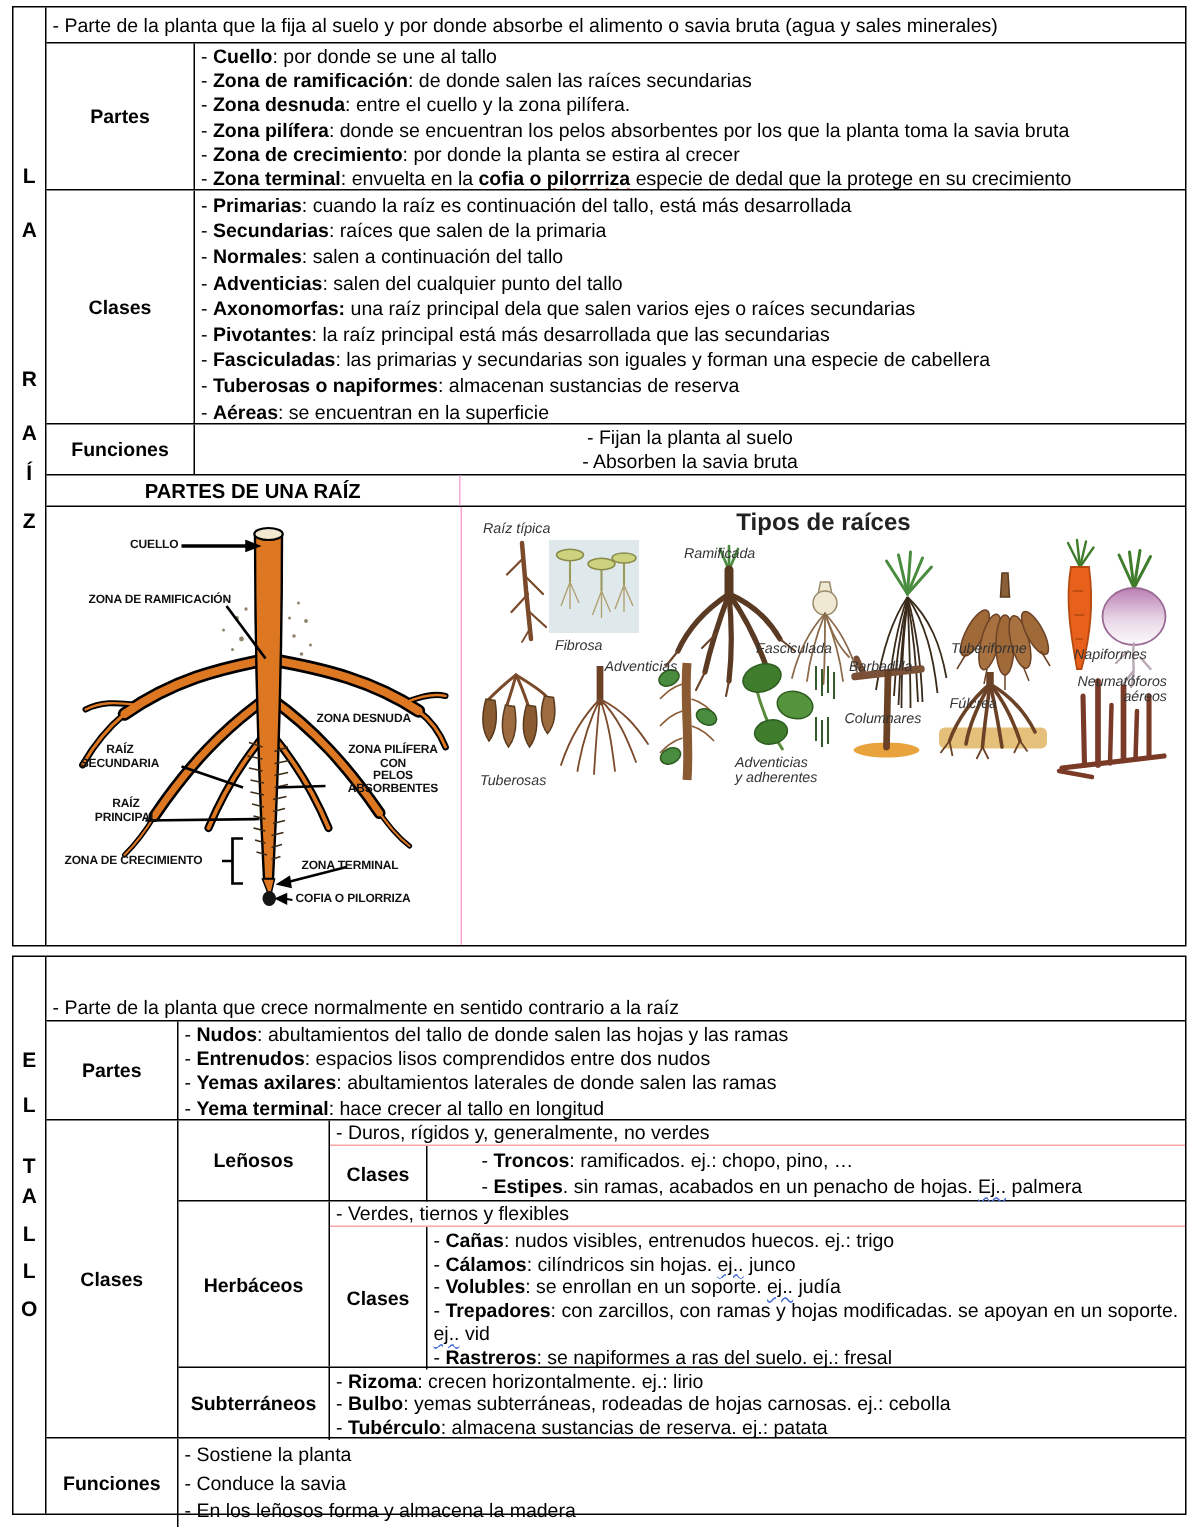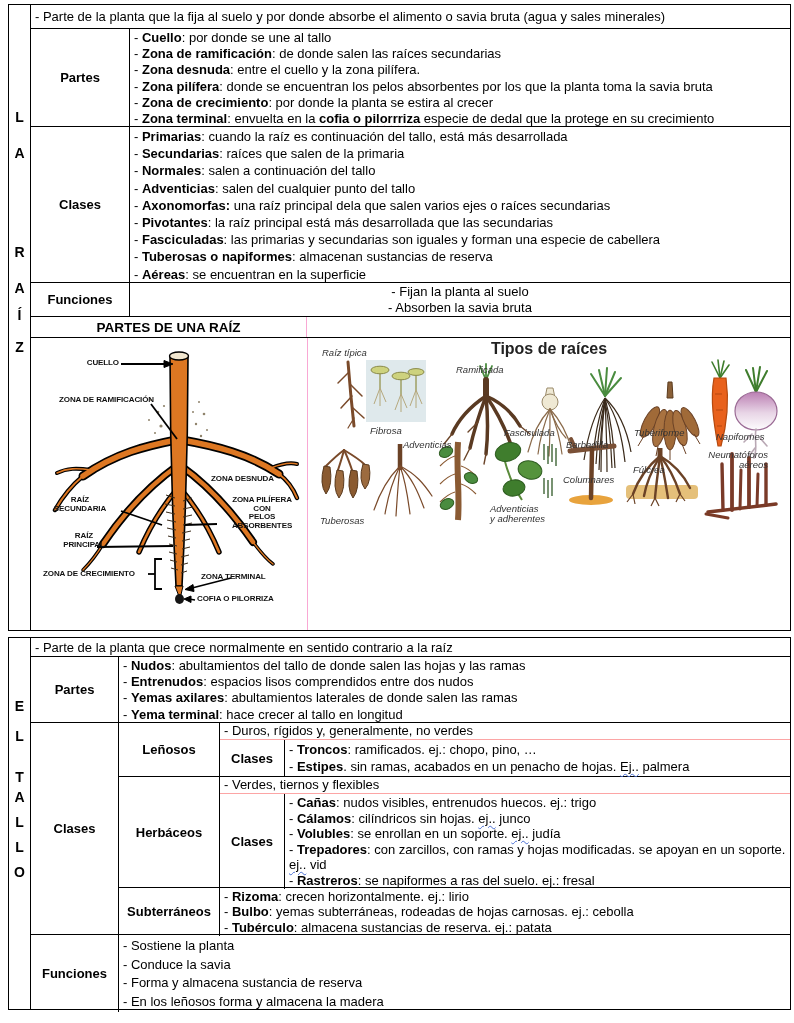--- a/index.html
+++ b/index.html
@@ -22,35 +22,35 @@
   .t1-partes{height:98px;} .t1-partes .cnt{line-height:16.2px;}
   .t1-clases{height:156px;} .t1-clases .cnt{line-height:17.2px;}
   .t1-func{height:34px;} .t1-func .cnt{line-height:16.4px;text-align:center;}
   .t1-heads{height:21px;}
   .hcell{display:flex;align-items:center;justify-content:center;font-weight:bold;font-size:13.5px;box-sizing:border-box;}
   .t1-lblw{width:99px;}
   .panelL{width:276px;flex:none;border-right:1px solid #f9a8d4;position:relative;overflow:hidden;}
   .panelR{flex:1;position:relative;overflow:hidden;}
   .t1-imgs{flex:1;}
   
-  .t2-desc{height:19px;line-height:17px;}
+  .t2-desc{height:19px;line-height:17px;margin-top:24px;}
   .t2-partes{height:66px;} .t2-partes .cnt{line-height:16.2px;}
   .t2-clases{height:212px;}
   .t2-func{flex:1;border-bottom:none;} .t2-func .cnt{line-height:18.6px;padding-top:2px;}
   .t2-lblw{width:88px;}
   .grp{display:flex;border-bottom:1px solid #000;box-sizing:border-box;min-width:0;}
   .grp.last{border-bottom:none;}
   .namecell{width:101px;flex:none;border-right:1px solid #000;display:flex;align-items:center;
             justify-content:center;font-weight:bold;box-sizing:border-box;}
   .grpright{flex:1;display:flex;flex-direction:column;min-width:0;}
   .gdesc{border-bottom:1px solid #fca5a5;height:17px;line-height:16px;padding:0 4px;flex:none;box-sizing:border-box;}
   .ginner{flex:1;display:flex;min-width:0;}
   .innlbl{width:65px;flex:none;border-right:1px solid #000;display:flex;align-items:center;
           justify-content:center;font-weight:bold;box-sizing:border-box;}
-  .g-len .cnt{line-height:17.4px;}
+  .g-len .cnt{line-height:17.4px;margin-left:32px;}
   .g-herb .cnt{line-height:15.55px;}
   .g-sub .cnt{line-height:15.3px;}
   
   .dlab{position:absolute;font-size:8px;font-weight:bold;line-height:8.5px;white-space:pre-line;
         letter-spacing:-0.1px;color:#111;}
   .ilab{position:absolute;font-style:italic;font-size:9.5px;line-height:10px;color:#333;white-space:pre-line;}
   .rtitle{position:absolute;left:0;right:0;top:2px;text-align:center;font-weight:bold;font-size:16px;color:#222;}
   svg{position:absolute;left:0;top:0;}
 </style>
 </head>
@@ -435,21 +435,21 @@
           <span class="ilab" style="left:196px;top:90px">Fasciculada</span>
           <span class="ilab" style="left:258px;top:102px">Barbadilla</span>
           <span class="ilab" style="left:326px;top:90px">Tuberiforme</span>
           <span class="ilab" style="left:408px;top:94px">Napiformes</span>
           <span class="ilab" style="left:95px;top:102px">Adventicias</span>
           <span class="ilab" style="left:12px;top:178px">Tuberosas</span>
           <span class="ilab" style="left: 182px; top: 166px; white-space: pre-line;">Adventicias
 y adherentes</span>
           <span class="ilab" style="left:255px;top:137px">Columnares</span>
           <span class="ilab" style="left:325px;top:127px">Fúlcrea</span>
-          <span class="ilab" style="left: 384px; top: 112px; width: 76px; text-align: right; white-space: pre-line;">Neumatóforos
+          <span class="ilab" style="left: 394px; top: 112px; width: 76px; text-align: right; white-space: pre-line;">Neumatóforos
 aéreos</span>
         </div>
       </div>
     </div>
   </div>
 
   <div class="tbl" style="top:637px;height:373px;">
     <div class="letcol">
       <span style="top:60px">E</span>
       <span style="top:90px">L</span>
@@ -516,20 +516,19 @@
                 <div><span>- </span><span class="b">Tubérculo</span><span>: almacena sustancias de reserva. ej.: patata</span></div>
               </div>
           </div>
         </div>
       </div>
       <div class="row t2-func last">
         <div class="lbl t2-lblw">Funciones</div>
         <div class="cnt">
             <div><span>- Sostiene la planta</span></div>
             <div><span>- Conduce la savia</span></div>
-            <div><span>- Forma y almacena sustancia de reserva</span></div>
             <div><span>- En los leñosos forma y almacena la madera</span></div>
           </div>
       </div>
     </div>
   </div>
 
 </div>
 
 </body></html>

